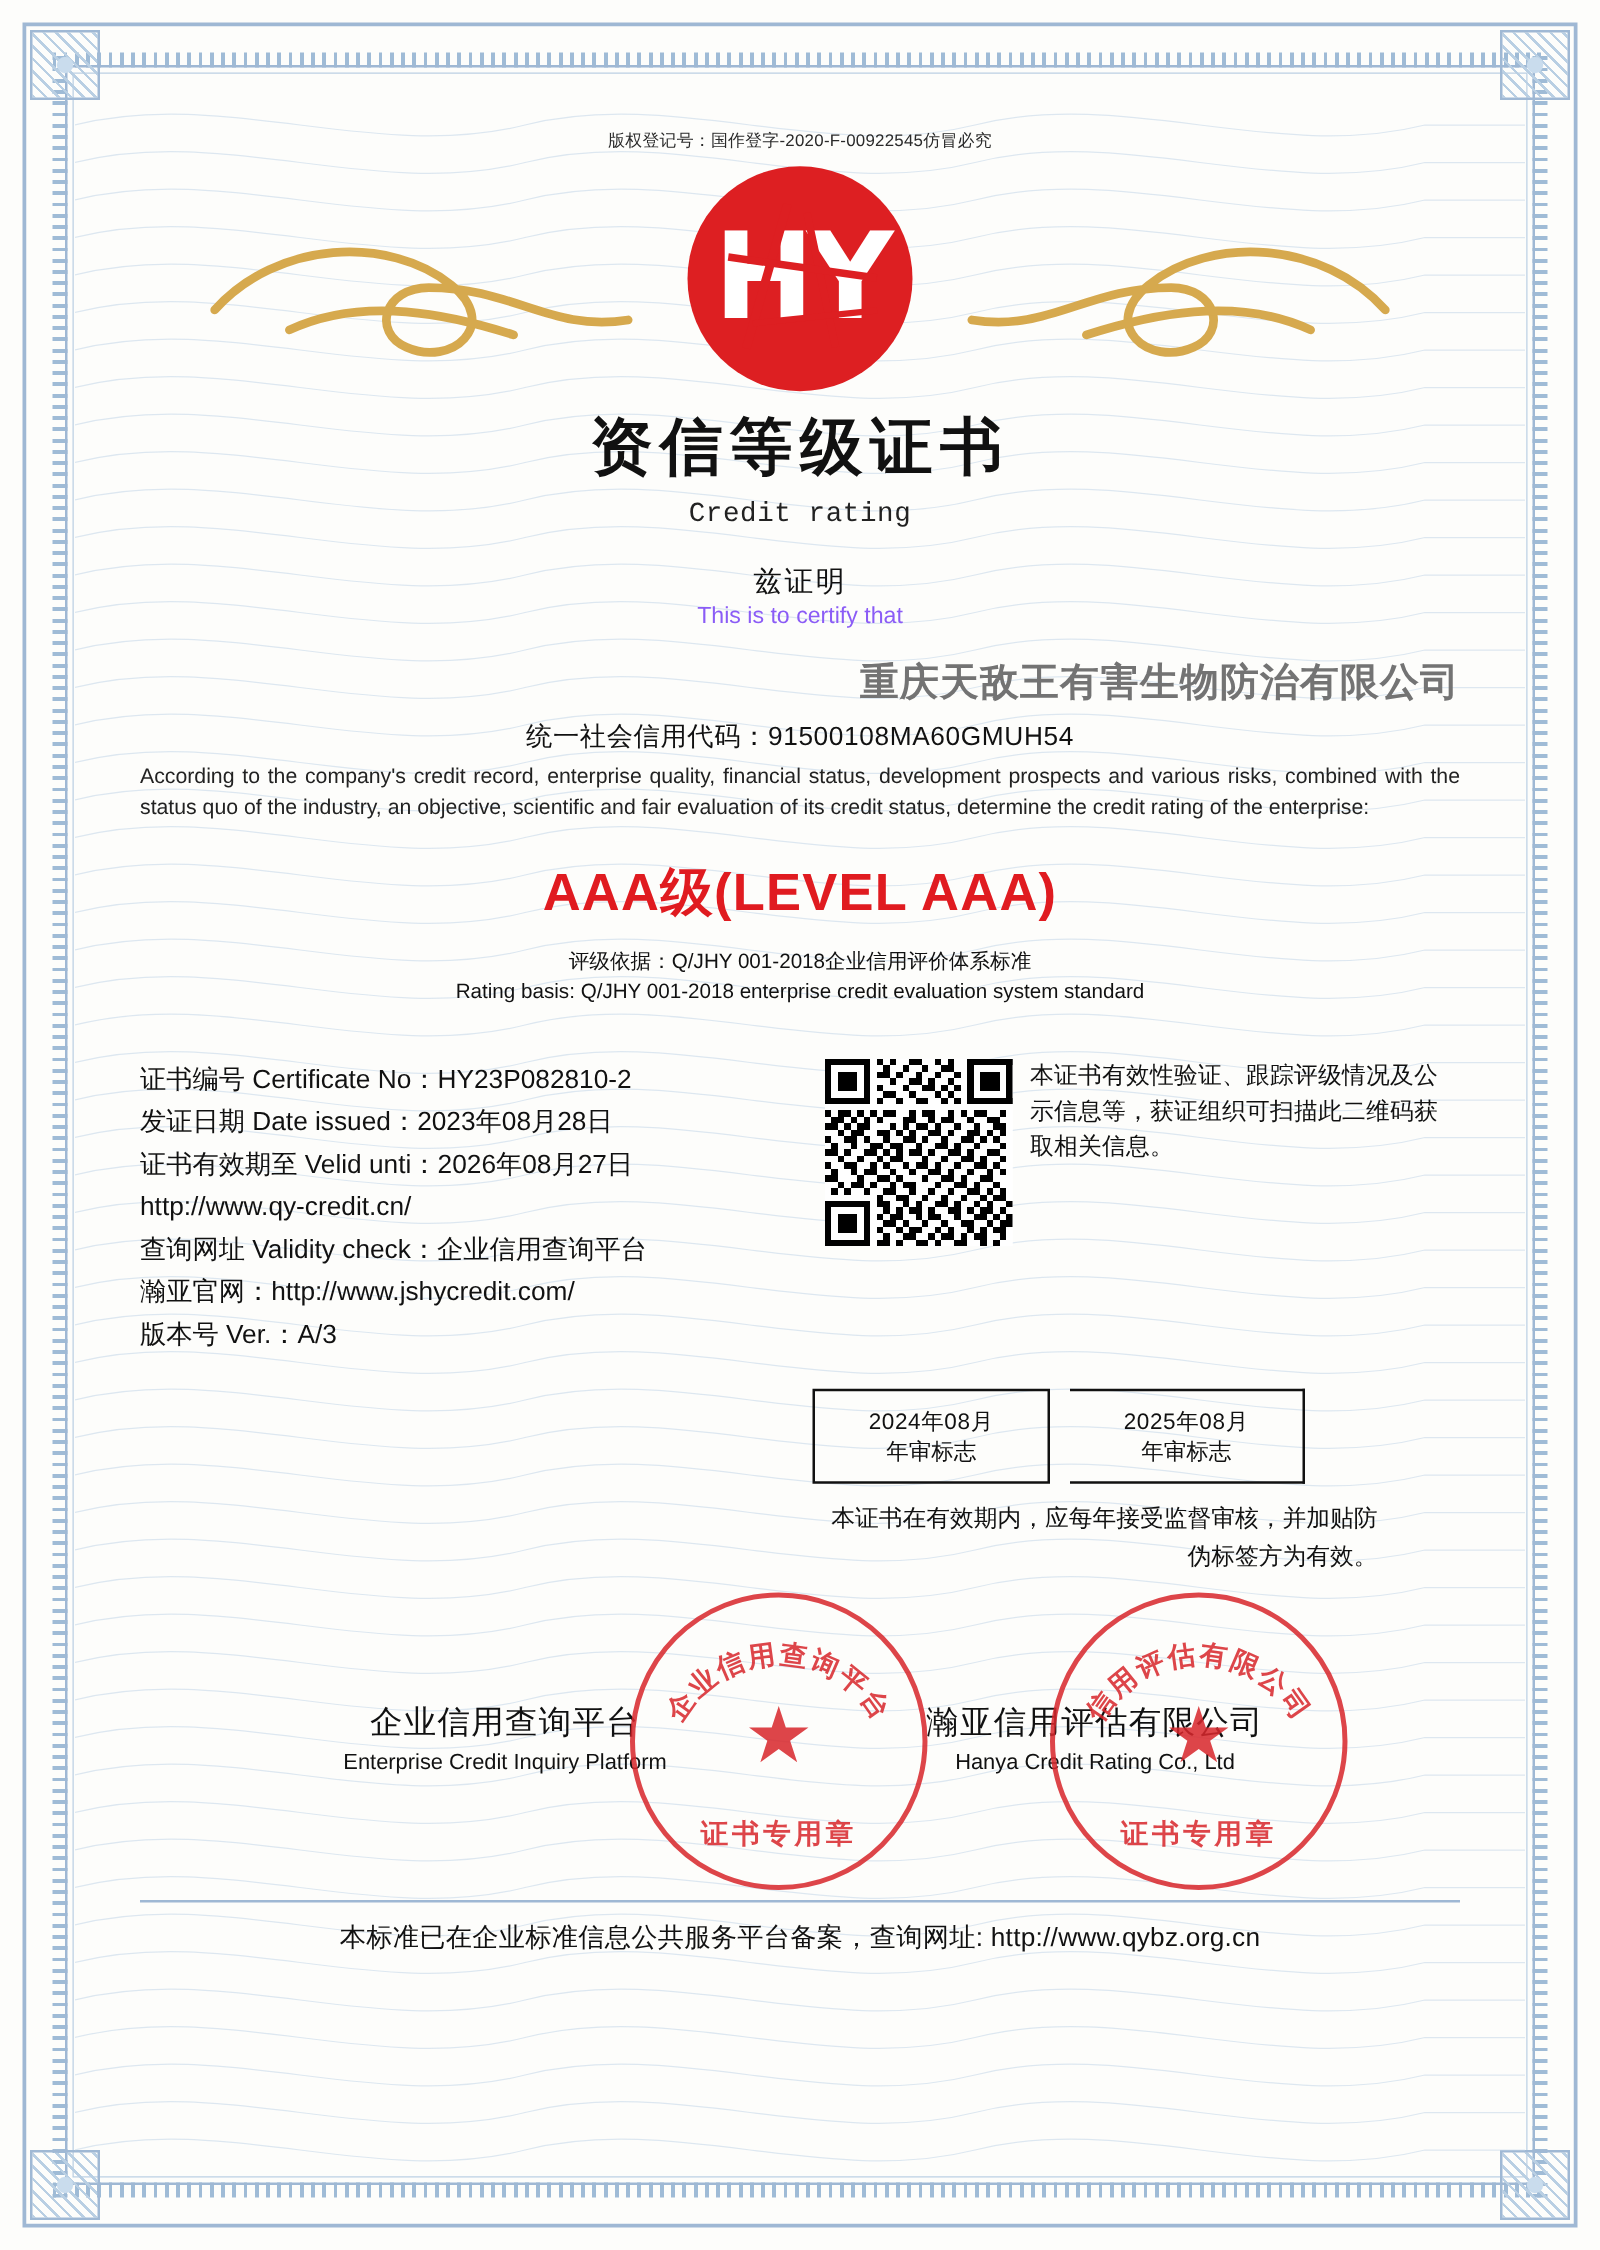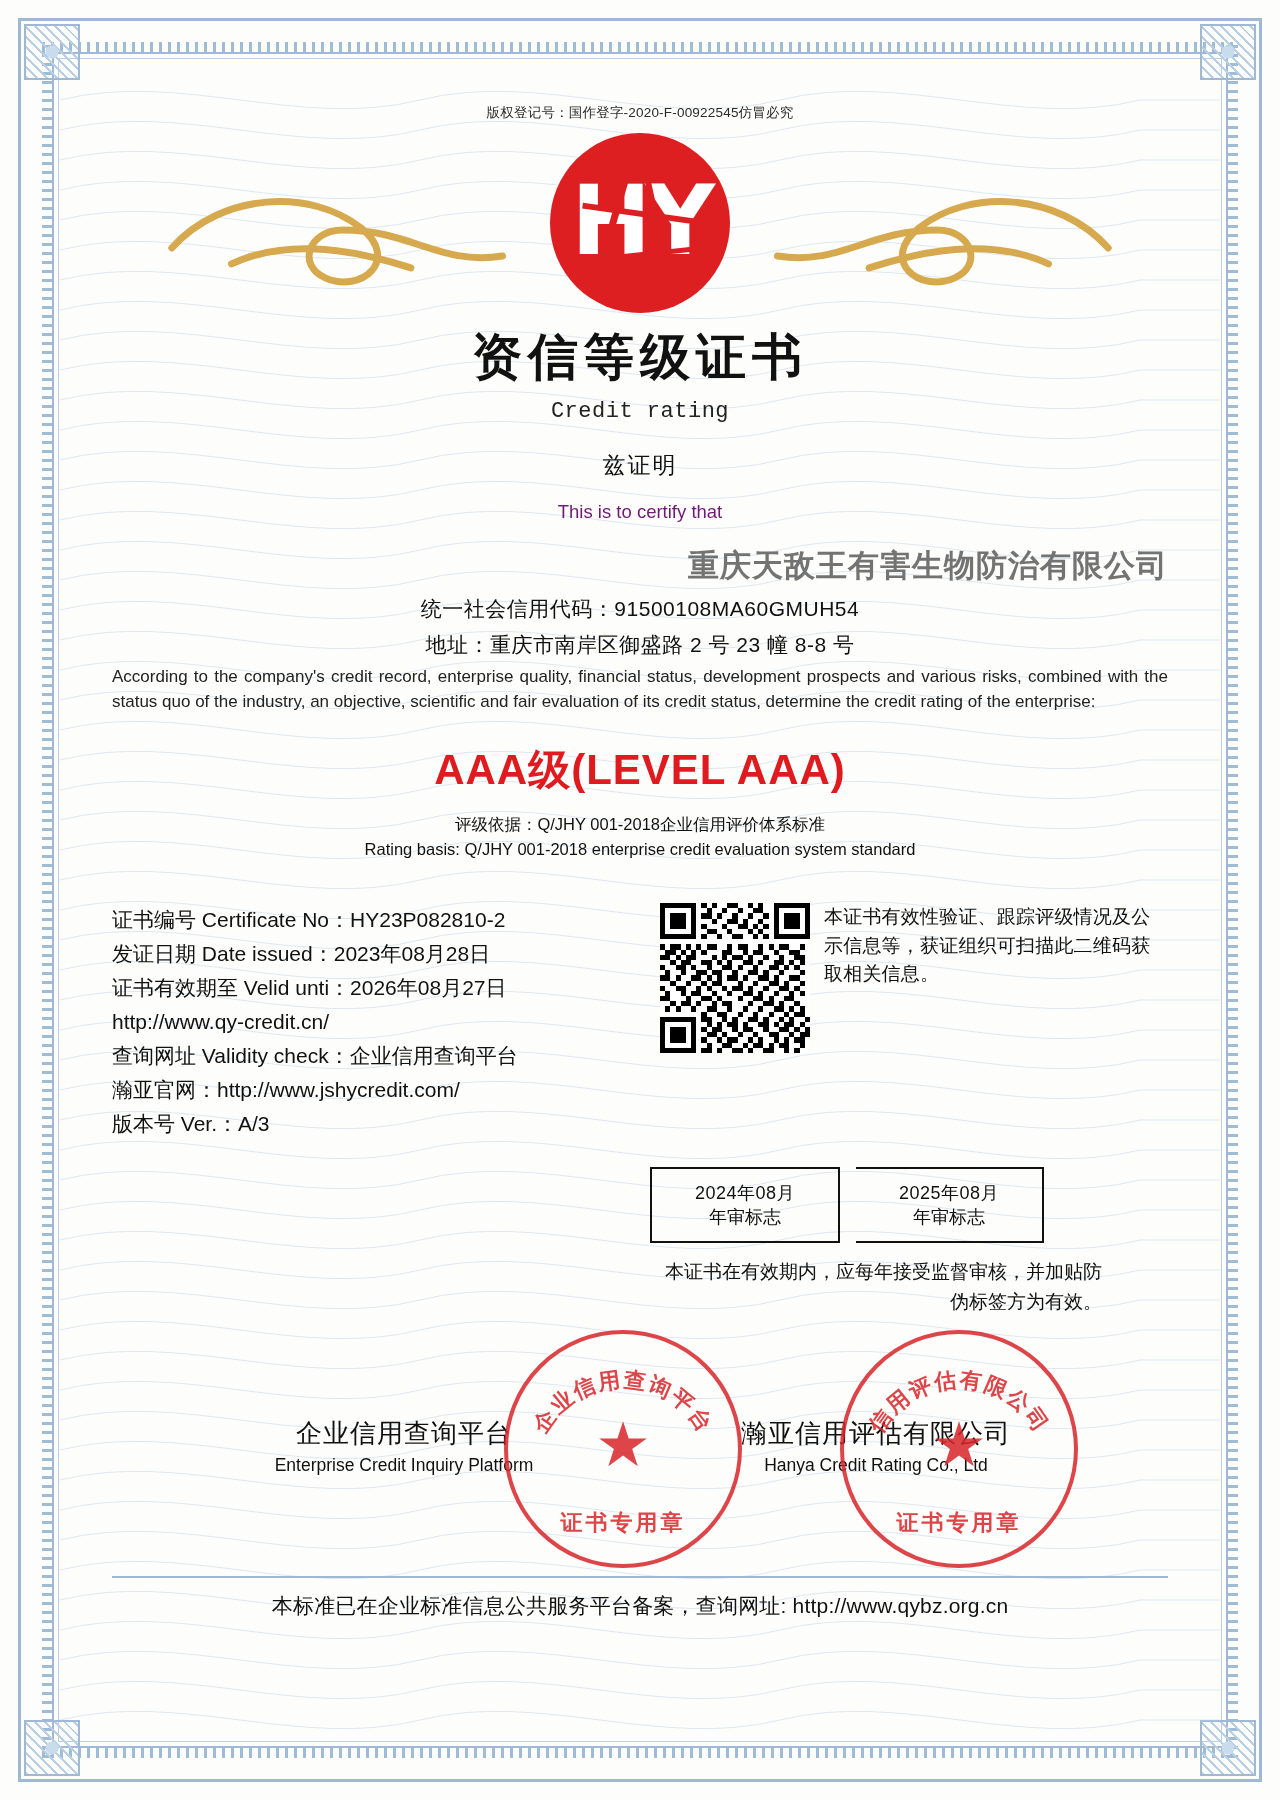--- a/index.html
+++ b/index.html
@@ -109,21 +109,21 @@
     letter-spacing:6px;
     margin-top:6px;
   }
   .title-en{
     text-align:center;font-size:22px;color:#222;margin-top:8px;letter-spacing:.5px;font-family:Liberation Mono, monospace;
   }
   .certify-cn{
     text-align:center;font-size:23px;color:#111;margin-top:26px;letter-spacing:2px;
   }
   .certify-en{
-    text-align:center;font-size:18.5px;color:#701a75;margin-top:20px;
+    text-align:center;font-size:18.5px;color:#8b5cf6;margin-top:0;
   }
   .company{
     text-align:right;font-size:31px;font-weight:bold;color:#737373;
     margin-top:22px;letter-spacing:1px;
   }
   .code,.addr{
     text-align:center;font-size:21px;color:#111;margin-top:8px;letter-spacing:.5px;
   }
   .para-cn{
     font-size:20.5px;color:#111;line-height:1.5;margin-top:38px;text-align:justify;
@@ -316,21 +316,20 @@
     </div>
 
     <div class="title-cn">资信等级证书</div>
     <div class="title-en">Credit rating</div>
 
     <div class="certify-cn">兹证明</div>
     <div class="certify-en">This is to certify that</div>
 
     <div class="company">重庆天敌王有害生物防治有限公司</div>
     <div class="code">统一社会信用代码：91500108MA60GMUH54</div>
-    <div class="addr">地址：重庆市南岸区御盛路 2 号 23 幢 8-8 号</div>
 
     <div class="para-en">According to the company's credit record, enterprise quality, financial status, development prospects and various risks, combined with the status quo of the industry, an objective, scientific and fair evaluation of its credit status, determine the credit rating of the enterprise:</div>
 
     <div class="level">AAA级(LEVEL AAA)</div>
     <div class="basis-cn">评级依据：Q/JHY 001-2018企业信用评价体系标准</div>
     <div class="basis-en">Rating basis: Q/JHY 001-2018 enterprise credit evaluation system standard</div>
 
     <div class="info-row">
       <div class="info-left">
         <div class="info-line">证书编号 Certificate No：HY23P082810-2</div>

